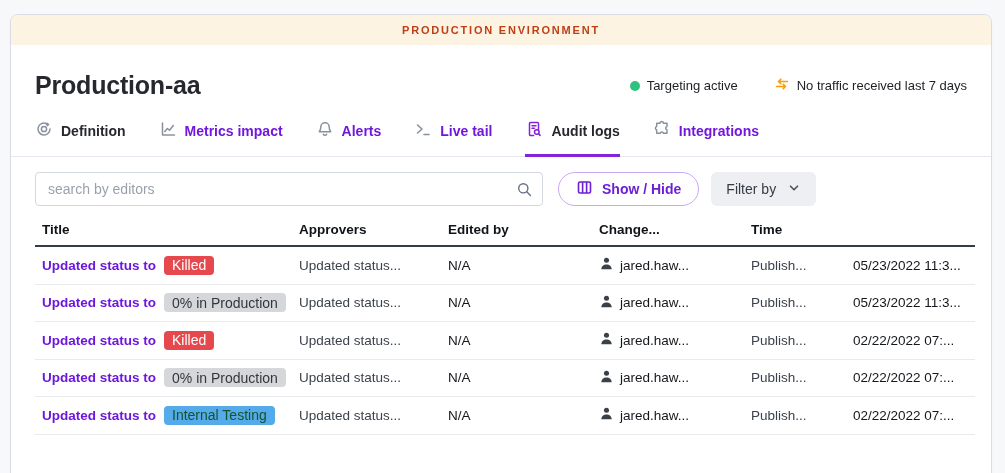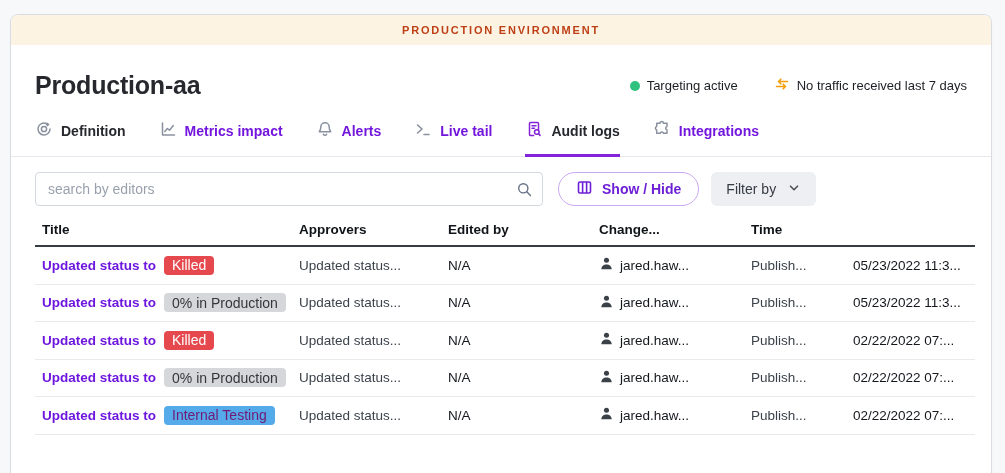--- a/index.html
+++ b/index.html
@@ -106,21 +106,21 @@
   .title-cell { display:flex; align-items:center; gap:8px; white-space:nowrap; }
   .row-link { color:#6d16dd; font-weight:700; text-decoration:none; cursor:pointer; }
   .badge {
     display:inline-block;
     padding:2.5px 8px;
     border-radius:4px;
     font-size:14px; line-height:14px;
   }
   .badge[data-variant="red"]  { background:#e5484d; color:#ffffff; }
   .badge[data-variant="gray"] { background:#d6d7db; color:#33373d; }
-  .badge[data-variant="blue"] { background:#55abe9; color:#701a75; }
+  .badge[data-variant="blue"] { background:#55abe9; color:#14532d; }
   .cell-dark { color:#14171c; }
   .edited-cell { display:flex; align-items:center; gap:6px; color:#14171c; }
 </style>
 </head>
 <body>
 
 <div class="card">
 
   <div class="banner">
     <span>PRODUCTION ENVIRONMENT</span>

